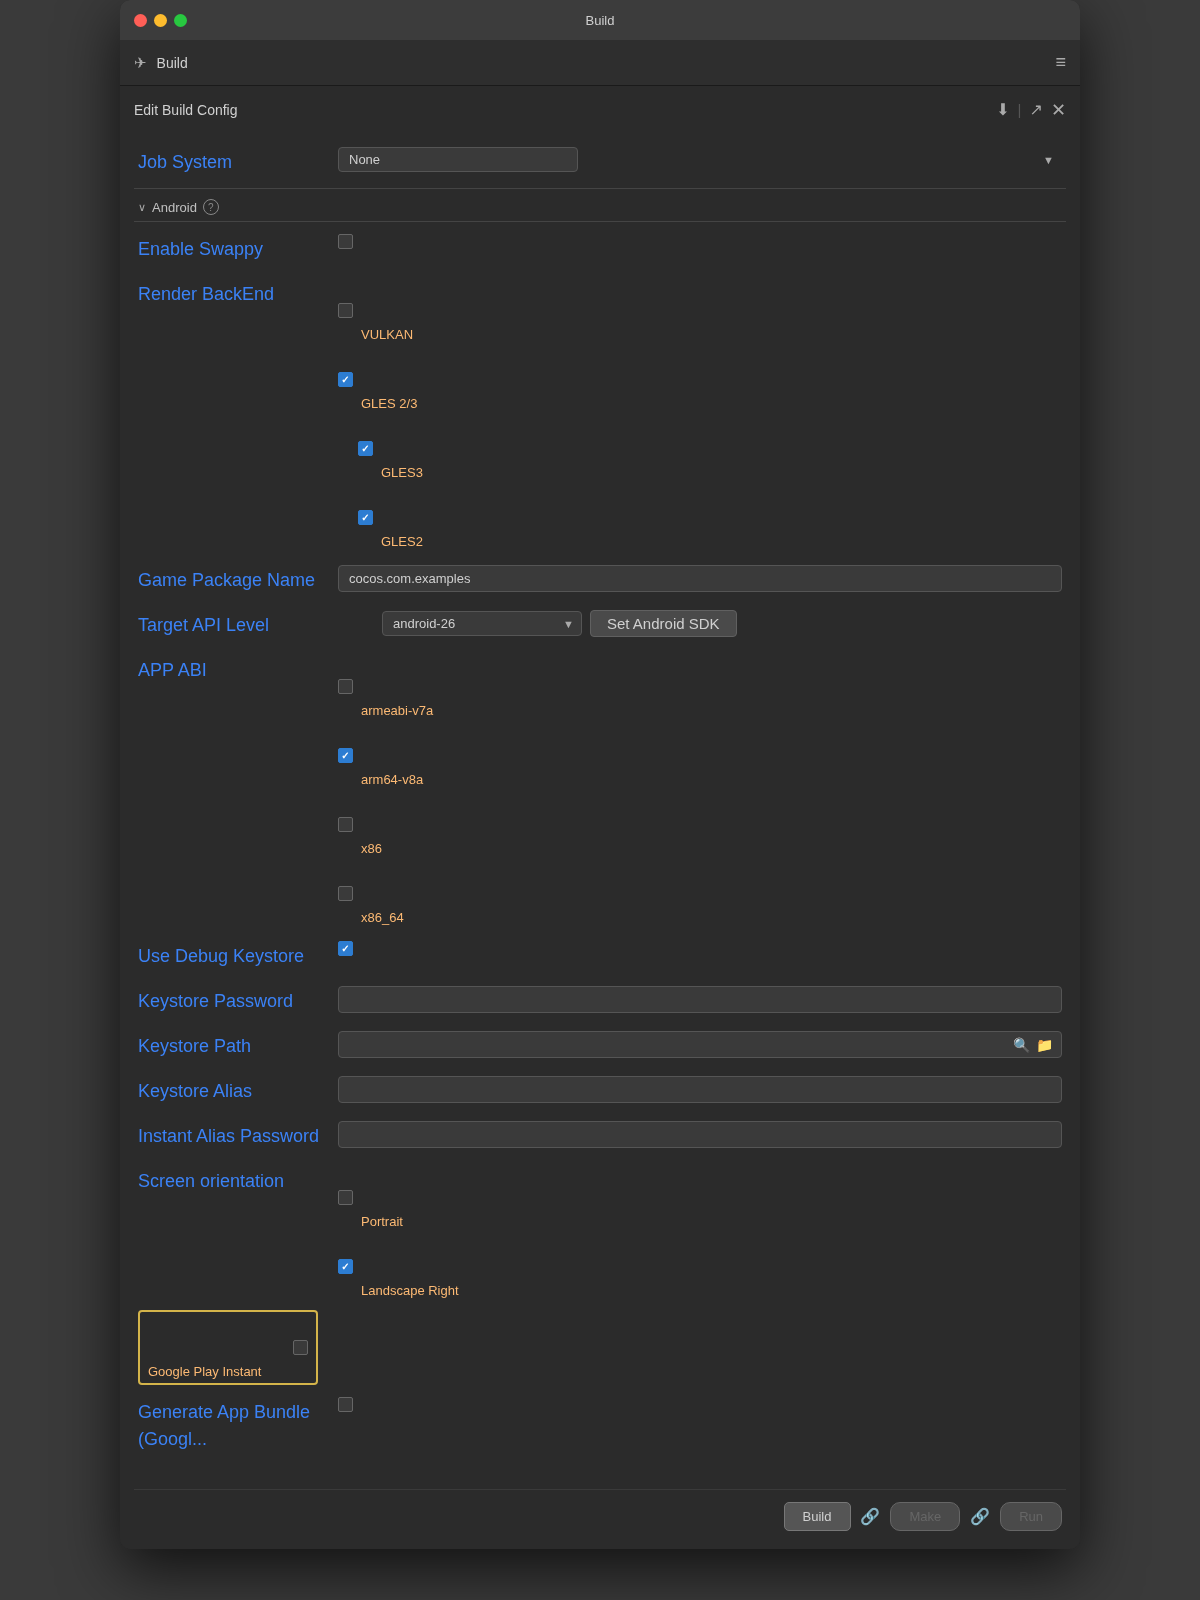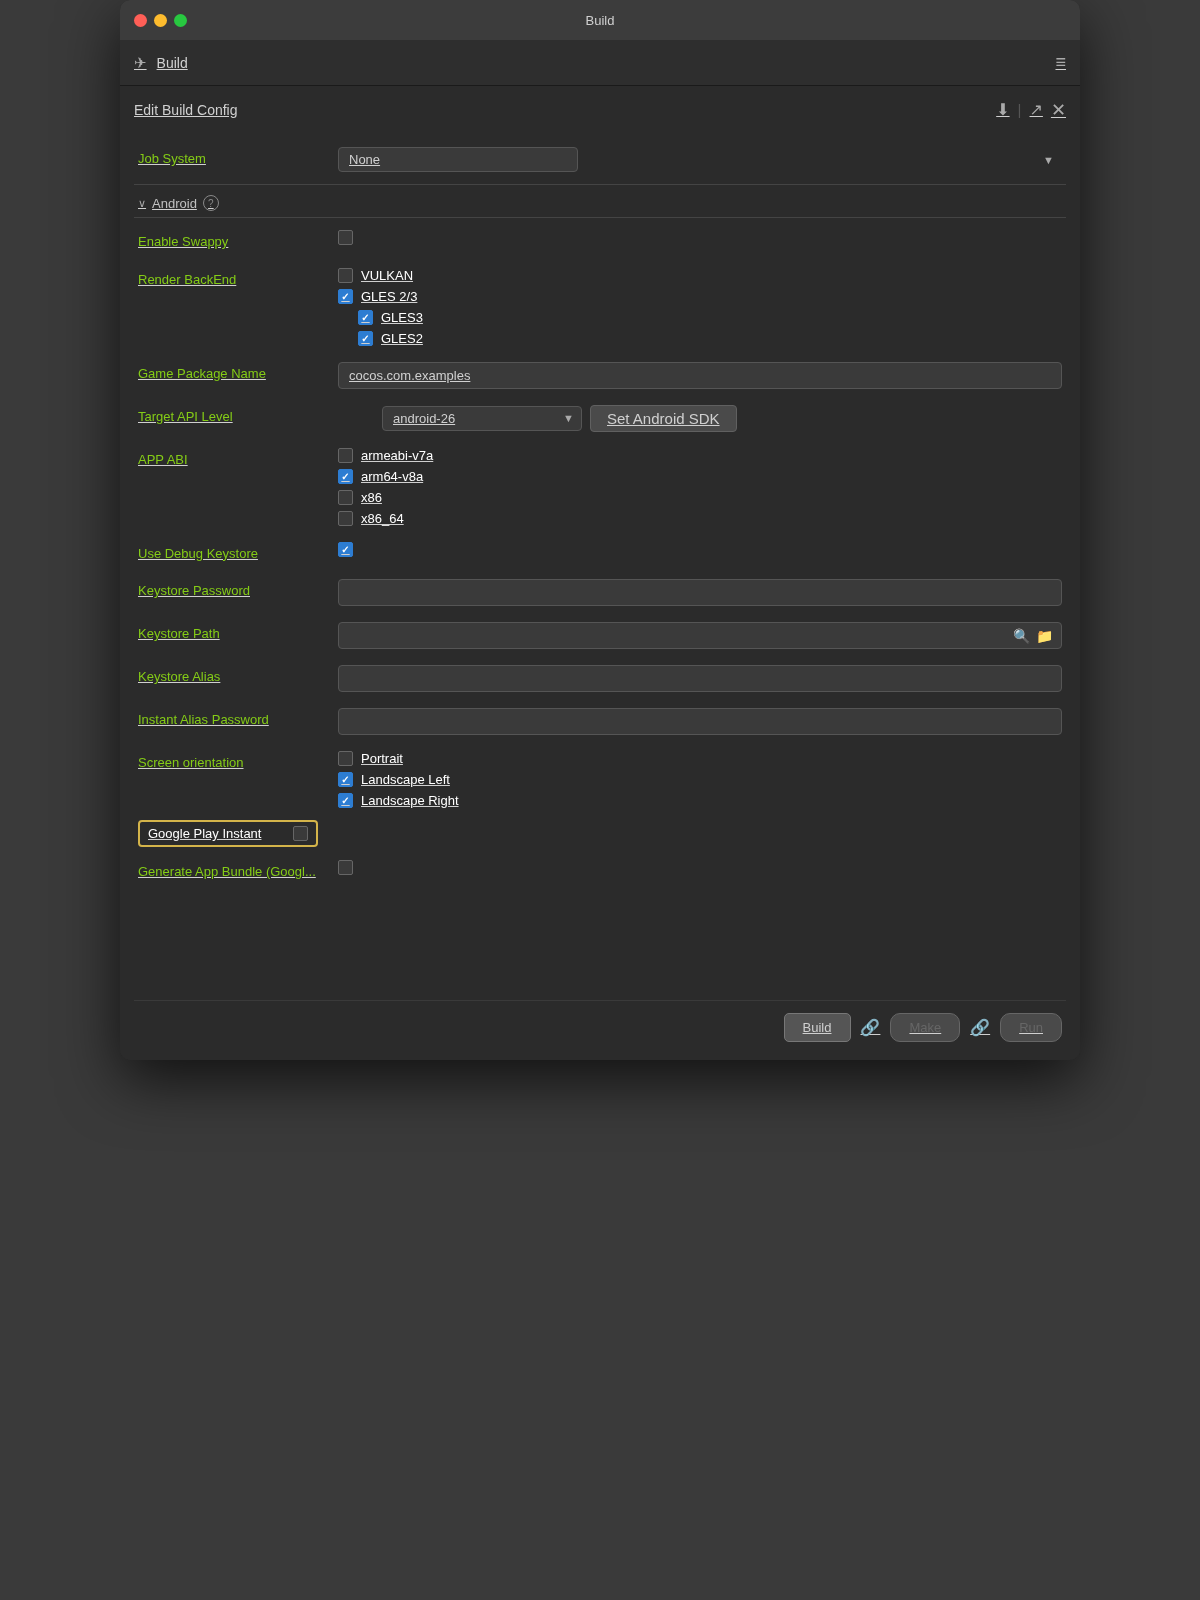--- a/index.html
+++ b/index.html
@@ -18,21 +18,20 @@
 
     .window {
       width: 960px;
       min-height: 1060px;
       background: #2b2b2b;
       border-radius: 10px;
       overflow: hidden;
       box-shadow: 0 20px 60px rgba(0,0,0,0.7);
       display: flex;
       flex-direction: column;
-      text-decoration: underline;
     }
 
     
     .title-bar {
       background: #3c3c3c;
       height: 40px;
       display: flex;
       align-items: center;
       padding: 0 14px;
       position: relative;
@@ -161,22 +160,22 @@
       min-height: 36px;
     }
 
     .form-row.multi-row {
       align-items: flex-start;
     }
 
     .form-label {
       width: 200px;
       flex-shrink: 0;
-      color: #84cc16;
-      font-size: 13px;
+      color: #3b82f6;
+      font-size: 18px;
       padding-top: 2px;
       line-height: 1.5;
     }
 
     .form-control {
       flex: 1;
       display: flex;
       flex-direction: column;
       gap: 6px;
     }
@@ -309,22 +308,23 @@
     }
 
     .cb.checked::after {
       content: '✓';
       color: white;
       font-size: 10px;
       font-weight: bold;
     }
 
     .cb-label {
-      color: #ffffff;
+      color: #fdba74;
       font-size: 13px;
+      margin-top: 48px;
     }
 
     
     .select-button-row {
       display: flex;
       gap: 8px;
       align-items: center;
     }
 
     
@@ -560,24 +560,20 @@
 
       <div class="form-row multi-row">
         <div class="form-label">Screen orientation</div>
         <div class="form-control">
           <div class="checkbox-wrap">
             <div class="cb"></div>
             <span class="cb-label">Portrait</span>
           </div>
           <div class="checkbox-wrap">
             <div class="cb checked"></div>
-            <span class="cb-label">Landscape Left</span>
-          </div>
-          <div class="checkbox-wrap">
-            <div class="cb checked"></div>
             <span class="cb-label">Landscape Right</span>
           </div>
         </div>
       </div>
 
       <div class="form-row" style="padding: 4px;">
         <div class="highlighted-row">
           <span class="cb-label">Google Play Instant</span>
           <div class="cb" style="margin-left: 8px;"></div>
         </div>

